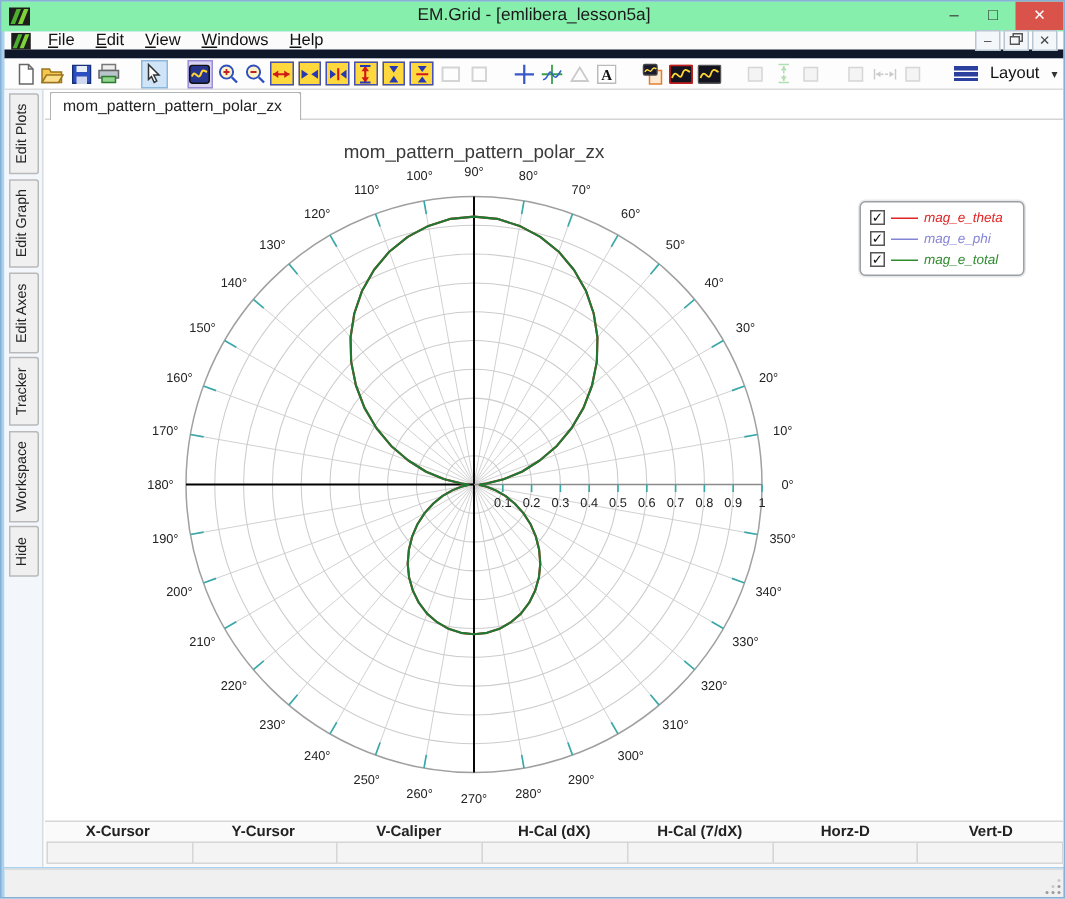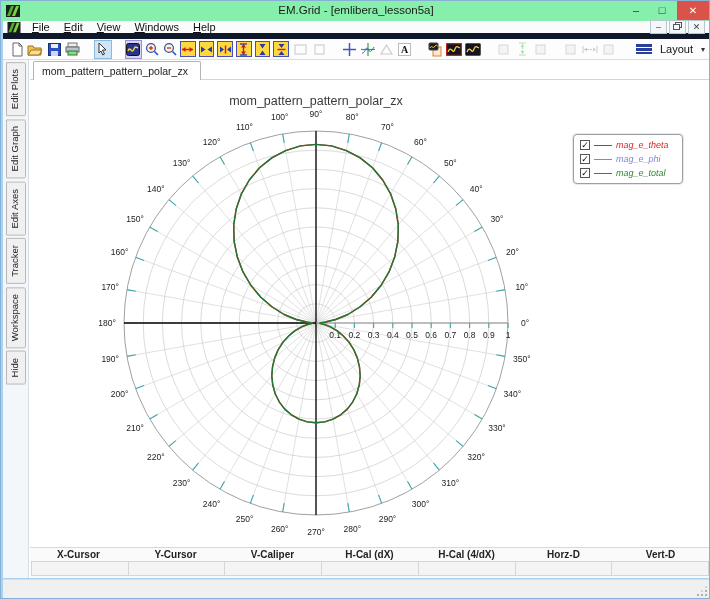--- a/index.html
+++ b/index.html
@@ -494,21 +494,21 @@
             </div>
           </div>
       </div>
 
       <div class="cursor-table">
         <div class="ct-headers" id="ct-headers">
             <div class="ct-h">X-Cursor</div>
             <div class="ct-h">Y-Cursor</div>
             <div class="ct-h">V-Caliper</div>
             <div class="ct-h">H-Cal (dX)</div>
-            <div class="ct-h">H-Cal (4/dX)</div>
+            <div class="ct-h">H-Cal (7/dX)</div>
             <div class="ct-h">Horz-D</div>
             <div class="ct-h">Vert-D</div>
           </div>
         <div class="ct-values" id="ct-values">
             <div class="ct-v"></div>
             <div class="ct-v"></div>
             <div class="ct-v"></div>
             <div class="ct-v"></div>
             <div class="ct-v"></div>
             <div class="ct-v"></div>

